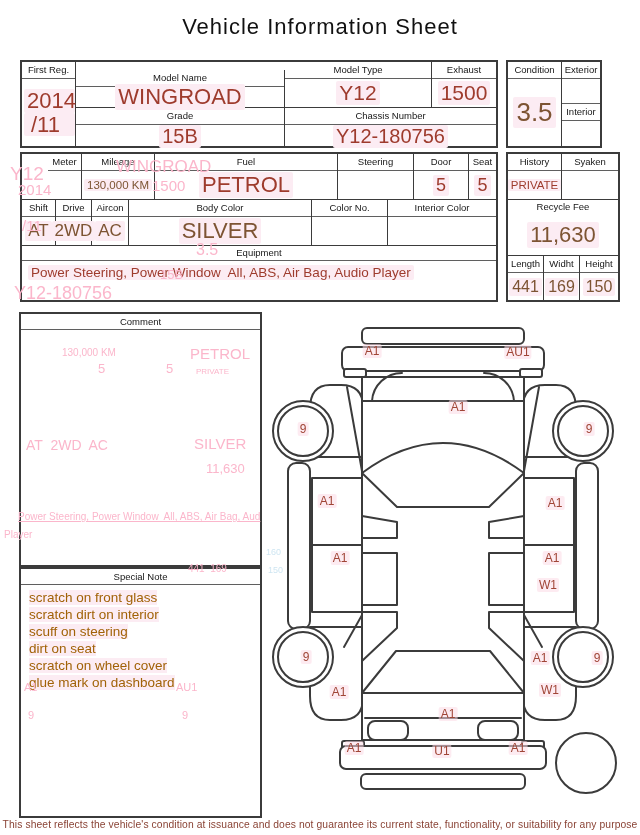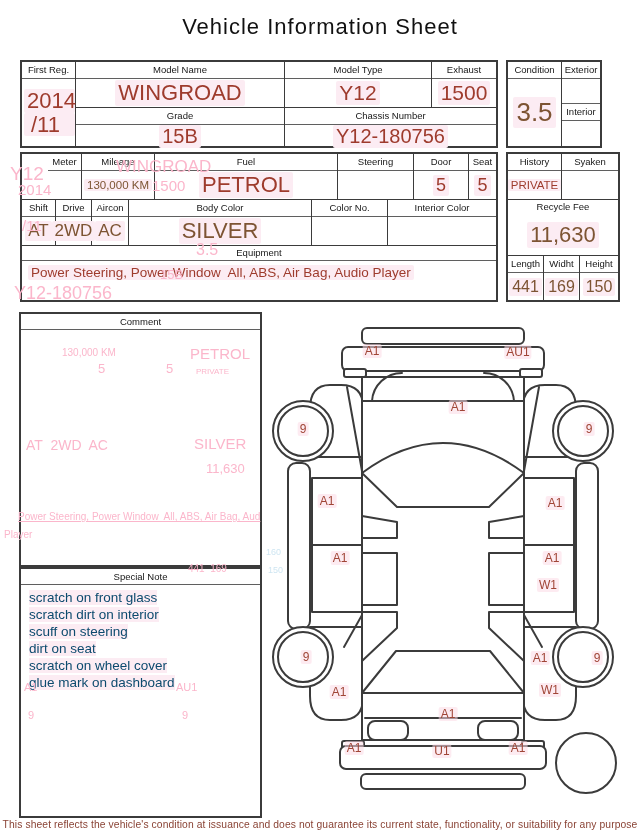--- a/index.html
+++ b/index.html
@@ -18,21 +18,21 @@
   .hdr.noline{border-bottom:none;}
   .val{flex:1;display:flex;align-items:center;justify-content:center;color:#9e3b2d;min-height:0;}
   .brown{color:#7d5433;}
   .hl{background:#fcecf3;padding:0 3px;border-radius:2px;white-space:nowrap;}
   .firstreg-val{flex:1;display:flex;flex-direction:column;justify-content:center;
                 font-size:22px;line-height:1.08;color:#9e3b2d;padding-left:2px;}
   .firstreg-val .l2{padding-left:7px;}
   .equip{flex:1;font-size:13.5px;color:#9e3b2d;padding:4px 6px;white-space:pre-wrap;
          align-items:flex-start;justify-content:flex-start;display:flex;}
   .notelist{flex:1;padding:4px 0 0 8px;}
-  .note{font-size:13.5px;line-height:17px;color:#0c4a6e;}
+  .note{font-size:13.5px;line-height:17px;color:#a16207;}
   .note span{background:#fcecf3;}
   .diagram{position:absolute;left:268px;top:315px;width:372px;height:495px;}
   .diagram svg{position:absolute;left:0;top:0;}
   .dlabel{position:absolute;transform:translate(-50%,-50%);font-size:12px;color:#a04536;
           background:rgba(252,218,230,.55);padding:0 2px;border-radius:2px;white-space:nowrap;z-index:3;}
   .ghost{position:absolute;color:#fbb6cb;white-space:pre;z-index:5;pointer-events:none;line-height:1;}
   .ghost-layer{position:absolute;left:0;top:0;width:640px;height:835px;z-index:5;pointer-events:none;}
   .disclaimer{position:absolute;left:0;top:819px;width:640px;text-align:center;
               font-size:10.3px;color:#8a4335;letter-spacing:.1px;}
 </style>
@@ -46,21 +46,21 @@
   <div class="box" style="left:20px;top:60px;width:478px;height:88px;flex-direction:row;">
     <div class="c br" style="width:54px;flex:none;">
       <div class="hdr">First Reg.</div>
       <div class="firstreg-val">
         <span class="hl">2014</span>
         <span class="hl l2">/11</span>
       </div>
     </div>
     <div class="c" style="flex:1;">
       <div class="r bb" style="height:46px;">
-        <div class="c br" style="width:209px;flex:none;">
+        <div class="c br" style="width:209px;flex:none;margin-top:8px;">
           <div class="hdr">Model Name</div>
           <div class="val" style="font-size:22px;">
               <span class="hl">WINGROAD</span>
             </div>
         </div>
         <div class="c br" style="width:147px;flex:none;">
           <div class="hdr">Model Type</div>
           <div class="val" style="font-size:21px;">
               <span class="hl">Y12</span>
             </div>

